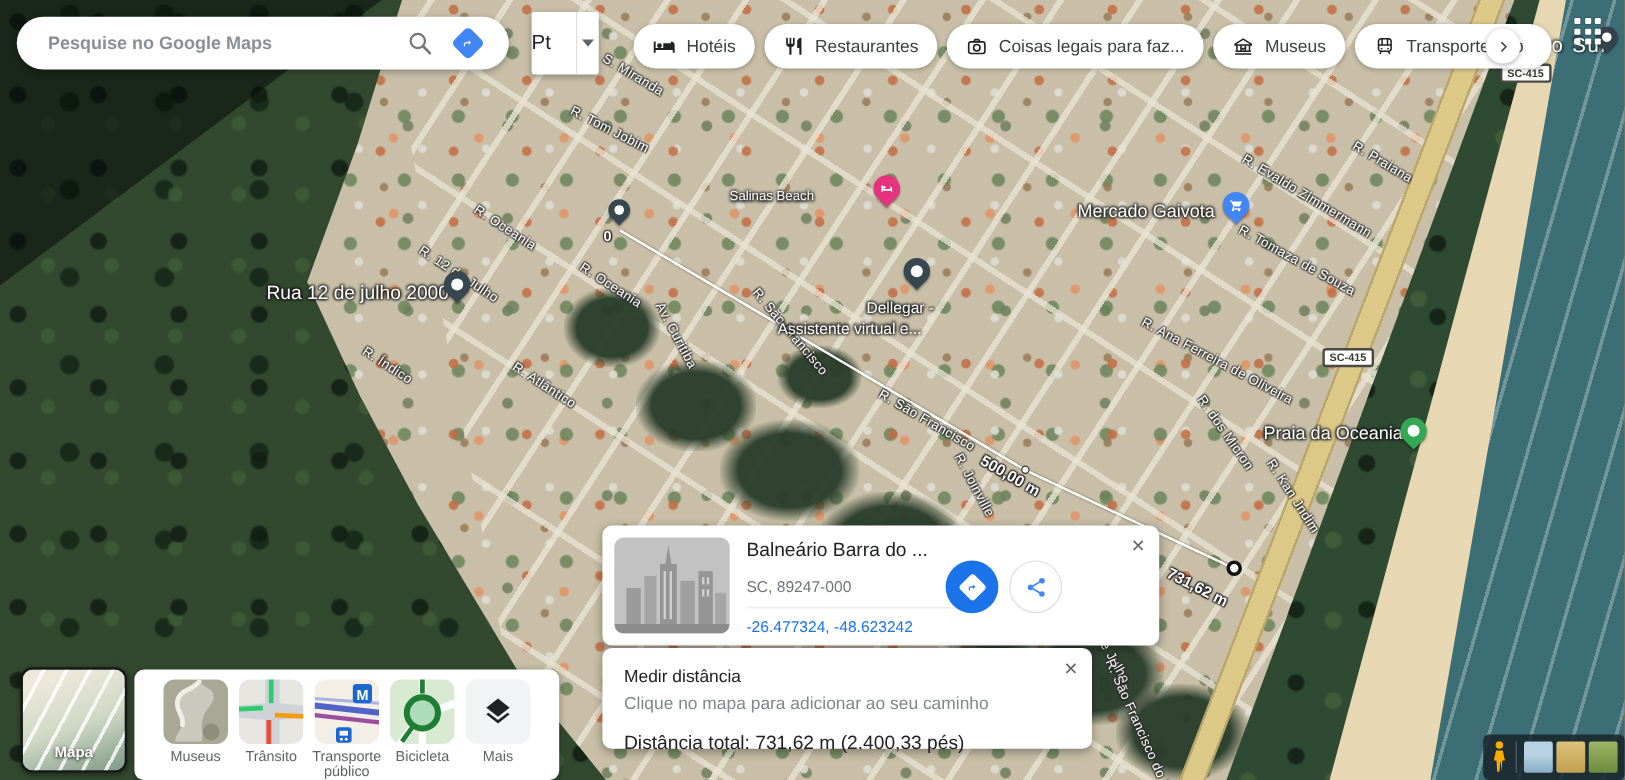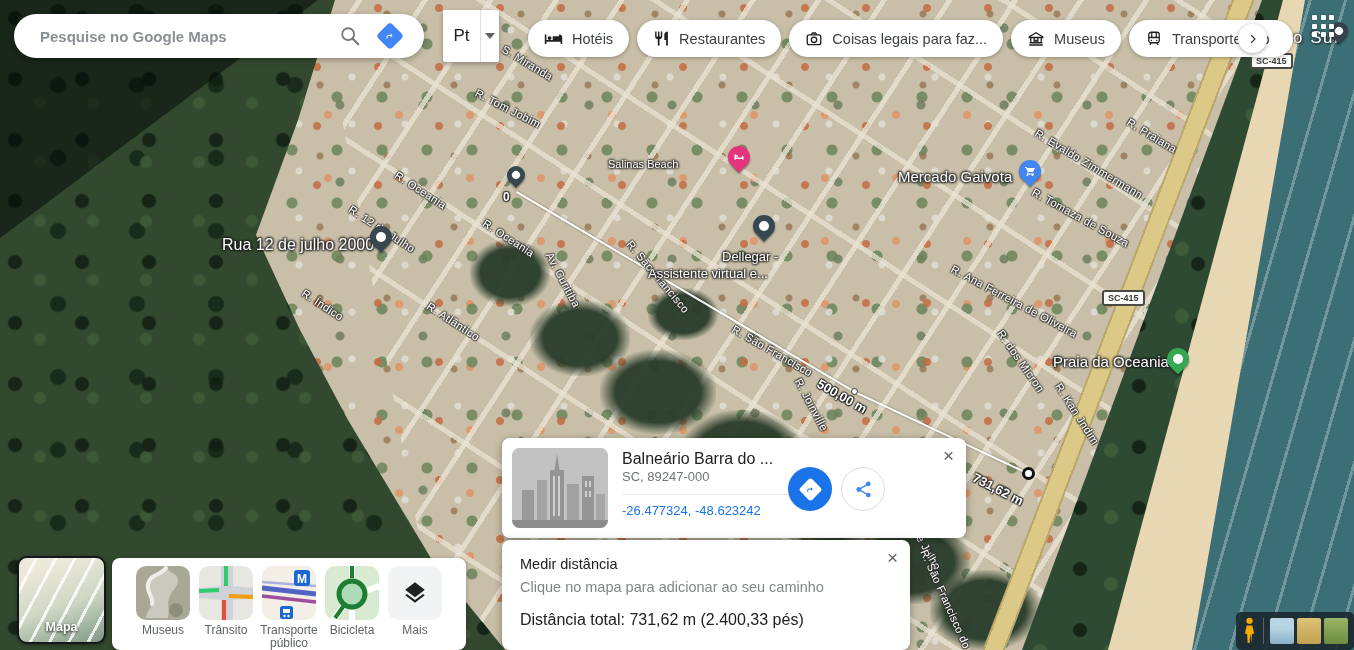--- a/index.html
+++ b/index.html
@@ -80,21 +80,21 @@
   .searchbar input{flex:1;border:none;outline:none;font-size:15px;color:#202124;background:transparent;
     font-family:"Liberation Sans",sans-serif;font-weight:bold;}
   .searchbar input::placeholder{color:#8a8f95;}
   .sb-icon{width:40px;height:40px;display:flex;align-items:center;justify-content:center;cursor:pointer;flex:0 0 auto;}
   .dir-diamond{width:20px;height:20px;border-radius:4px;background:#4285f4;transform:rotate(45deg);
     display:flex;align-items:center;justify-content:center;}
   .dir-diamond svg{transform:rotate(-45deg);}
 
   .lang-box{position:absolute;left:443px;top:10px;width:56px;height:52px;background:#fff;border-radius:2px;
     box-shadow:0 2px 5px rgba(0,0,0,.3);display:flex;align-items:center;}
-  .lang-label{flex:1;text-align:center;font-size:17px;color:#202124;cursor:pointer;}
+  .lang-label{flex:1;font-size:17px;color:#202124;cursor:pointer;}
   .lang-split{width:1px;height:100%;background:#e0e0e0;}
   .lang-caret{width:18px;display:flex;align-items:center;justify-content:center;cursor:pointer;height:100%;}
   .caret-tri{width:0;height:0;border-left:5px solid transparent;border-right:5px solid transparent;border-top:6px solid #5f6368;}
 
   .chips{position:absolute;left:528px;top:20px;display:flex;gap:8px;align-items:center;}
   .chip{height:37px;background:#fff;border-radius:19px;box-shadow:0 1px 4px rgba(0,0,0,.3);
     display:flex;align-items:center;gap:9px;padding:0 16px;font-size:14.5px;font-weight:500;color:#3c4043;
     white-space:nowrap;cursor:pointer;flex:0 0 auto;}
   .chip svg{flex:0 0 auto;}
   .chip.cut{width:164px;overflow:hidden;padding-right:0;}
@@ -104,33 +104,33 @@
   .apps-grid{position:absolute;left:1312px;top:15px;width:22px;height:22px;display:grid;cursor:pointer;
     grid-template-columns:repeat(3,1fr);gap:3.5px;}
   .apps-grid span{background:#fff;border-radius:1px;box-shadow:0 0 2px rgba(0,0,0,.4);}
 
   
   .card{position:absolute;background:#fff;border-radius:8px;box-shadow:0 2px 8px rgba(0,0,0,.35);}
   .place-card{left:502px;top:438px;width:464px;height:100px;display:flex;padding:10px;}
   .pc-thumb{width:96px;height:80px;border-radius:8px;overflow:hidden;flex:0 0 auto;background:#c5c5c5;}
   .pc-body{flex:1;padding:2px 0 0 14px;min-width:0;}
   .pc-title{font-size:16px;color:#202124;font-weight:500;white-space:nowrap;overflow:hidden;text-overflow:ellipsis;width:186px;}
-  .pc-sub{font-size:13px;color:#70757a;margin-top:1px;}
+  .pc-sub{font-size:13px;color:#70757a;margin-top:13px;}
   .pc-div{height:1px;background:#e8eaed;margin:10px 0 8px;width:198px;}
   .pc-coords{font-size:13px;color:#1a73e8;cursor:pointer;}
   .pc-actions{position:absolute;left:286px;top:29px;display:flex;gap:9px;}
   .btn-round{width:44px;height:44px;border-radius:50%;display:flex;align-items:center;justify-content:center;cursor:pointer;}
   .btn-dir{background:#1a73e8;}
   .btn-dir .mini-diamond{width:17px;height:17px;background:#fff;border-radius:3px;transform:rotate(45deg);
     display:flex;align-items:center;justify-content:center;}
   .btn-dir .mini-diamond svg{transform:rotate(-45deg);}
   .btn-share{background:#fff;border:1px solid #dadce0;}
   .card-close{position:absolute;right:10px;top:6px;font-size:19px;color:#5f6368;cursor:pointer;line-height:19px;padding:2px;}
 
-  .measure-card{left:502px;top:540px;width:408px;height:110px;padding:16px 18px;}
+  .measure-card{left:502px;top:540px;width:408px;height:84px;padding:16px 18px;}
   .mc-title{font-size:14.5px;color:#202124;}
   .mc-hint{font-size:14.5px;color:#80868b;margin-top:7px;}
   .mc-total{font-size:16px;color:#202124;margin-top:16px;}
 
   
   .map-thumb{position:absolute;left:17px;top:556px;width:89px;height:88px;border-radius:10px;cursor:pointer;
     border:2px solid #15171a;box-shadow:0 1px 4px rgba(0,0,0,.4);overflow:hidden;
     background:linear-gradient(160deg,#ece8da 15%,#cfd8c4 55%,#7f9a85 100%);}
   .map-thumb::before{content:"";position:absolute;inset:0;
     background:repeating-linear-gradient(118deg, rgba(255,255,255,0) 0 14px, rgba(255,255,255,.8) 14px 17px);}

